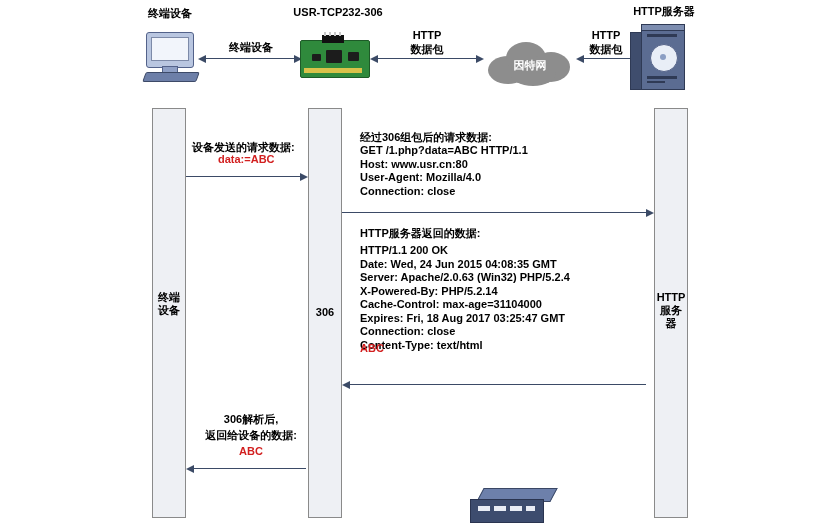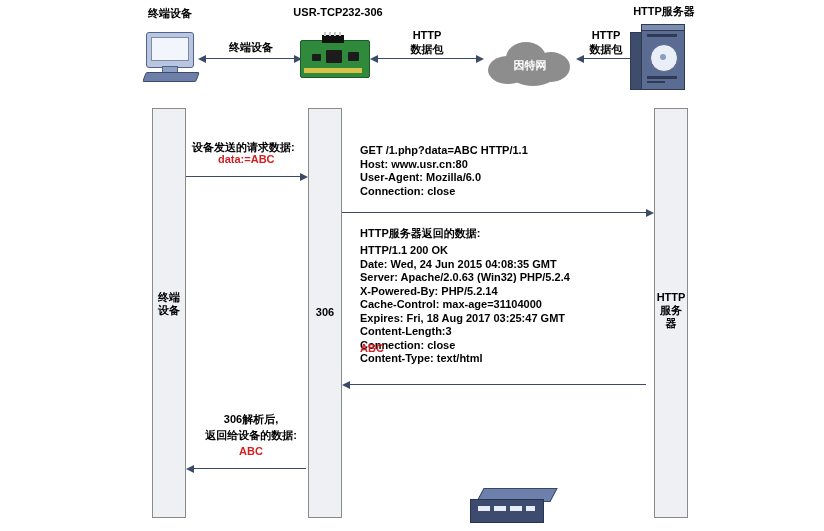--- a/index.html
+++ b/index.html
@@ -241,38 +241,38 @@
     <div class="lifeline-text" style="top:182px;">HTTP服务器</div>
   </div>
 
   <div class="abs hline" style="left:186px; top:176px; width:114px;"></div>
   <div class="abs arrowhead arrow-right" style="left:300px; top:173px;"></div>
   <div class="abs msg" style="left:192px; top:140px;">设备发送的请求数据:</div>
   <div class="abs msg" style="left:218px; top:152px; color:#d21f1f;">data:=ABC</div>
 
   <div class="abs hline" style="left:342px; top:212px; width:304px;"></div>
   <div class="abs arrowhead arrow-right" style="left:646px; top:209px;"></div>
+  <div class="abs msg" style="left:360px; top:130px;">经过306组包后的请求数据:</div>
   <div class="abs" style="left:360px; top:144px;">
     <div class="mono-block"><span>GET /1.php?</span><span class="red">data=ABC</span><span> HTTP/1.1</span></div>
     <div class="mono-block">Host: www.usr.cn:80</div>
-    <div class="mono-block">User-Agent: Mozilla/6.0</div>
+    <div class="mono-block">User-Agent: Mozilla/4.0</div>
     <div class="mono-block">Connection: close</div>
   </div>
 
   <div class="abs hline" style="left:350px; top:384px; width:296px;"></div>
   <div class="abs arrowhead arrow-left" style="left:342px; top:381px;"></div>
   <div class="abs msg" style="left:360px; top:226px;text-align:right;">HTTP服务器返回的数据:</div>
   <div class="abs" style="left:360px; top:244px;">
     <div class="mono-block">HTTP/1.1 200 OK</div>
     <div class="mono-block">Date: Wed, 24 Jun 2015 04:08:35 GMT</div>
     <div class="mono-block">Server: Apache/2.0.63 (Win32) PHP/5.2.4</div>
     <div class="mono-block">X-Powered-By: PHP/5.2.14</div>
     <div class="mono-block">Cache-Control: max-age=31104000</div>
     <div class="mono-block">Expires: Fri, 18 Aug 2017 03:25:47 GMT</div>
-    <div class="mono-block">Content-Length:3</div>
     <div class="mono-block">Connection: close</div>
     <div class="mono-block">Content-Type: text/html</div>
   </div>
   <div class="abs mono-block" style="left:360px; top:342px; color:#d21f1f;">ABC</div>
 
   <div class="abs hline" style="left:194px; top:468px; width:112px;"></div>
   <div class="abs arrowhead arrow-left" style="left:186px; top:465px;"></div>
   <div class="abs msg lbl-center" style="left:196px; top:412px; width:110px;">306解析后,</div>
   <div class="abs msg lbl-center" style="left:196px; top:428px; width:110px;">返回给设备的数据:</div>
   <div class="abs msg lbl-center" style="left:196px; top:444px; width:110px; color:#d21f1f;">ABC</div>

